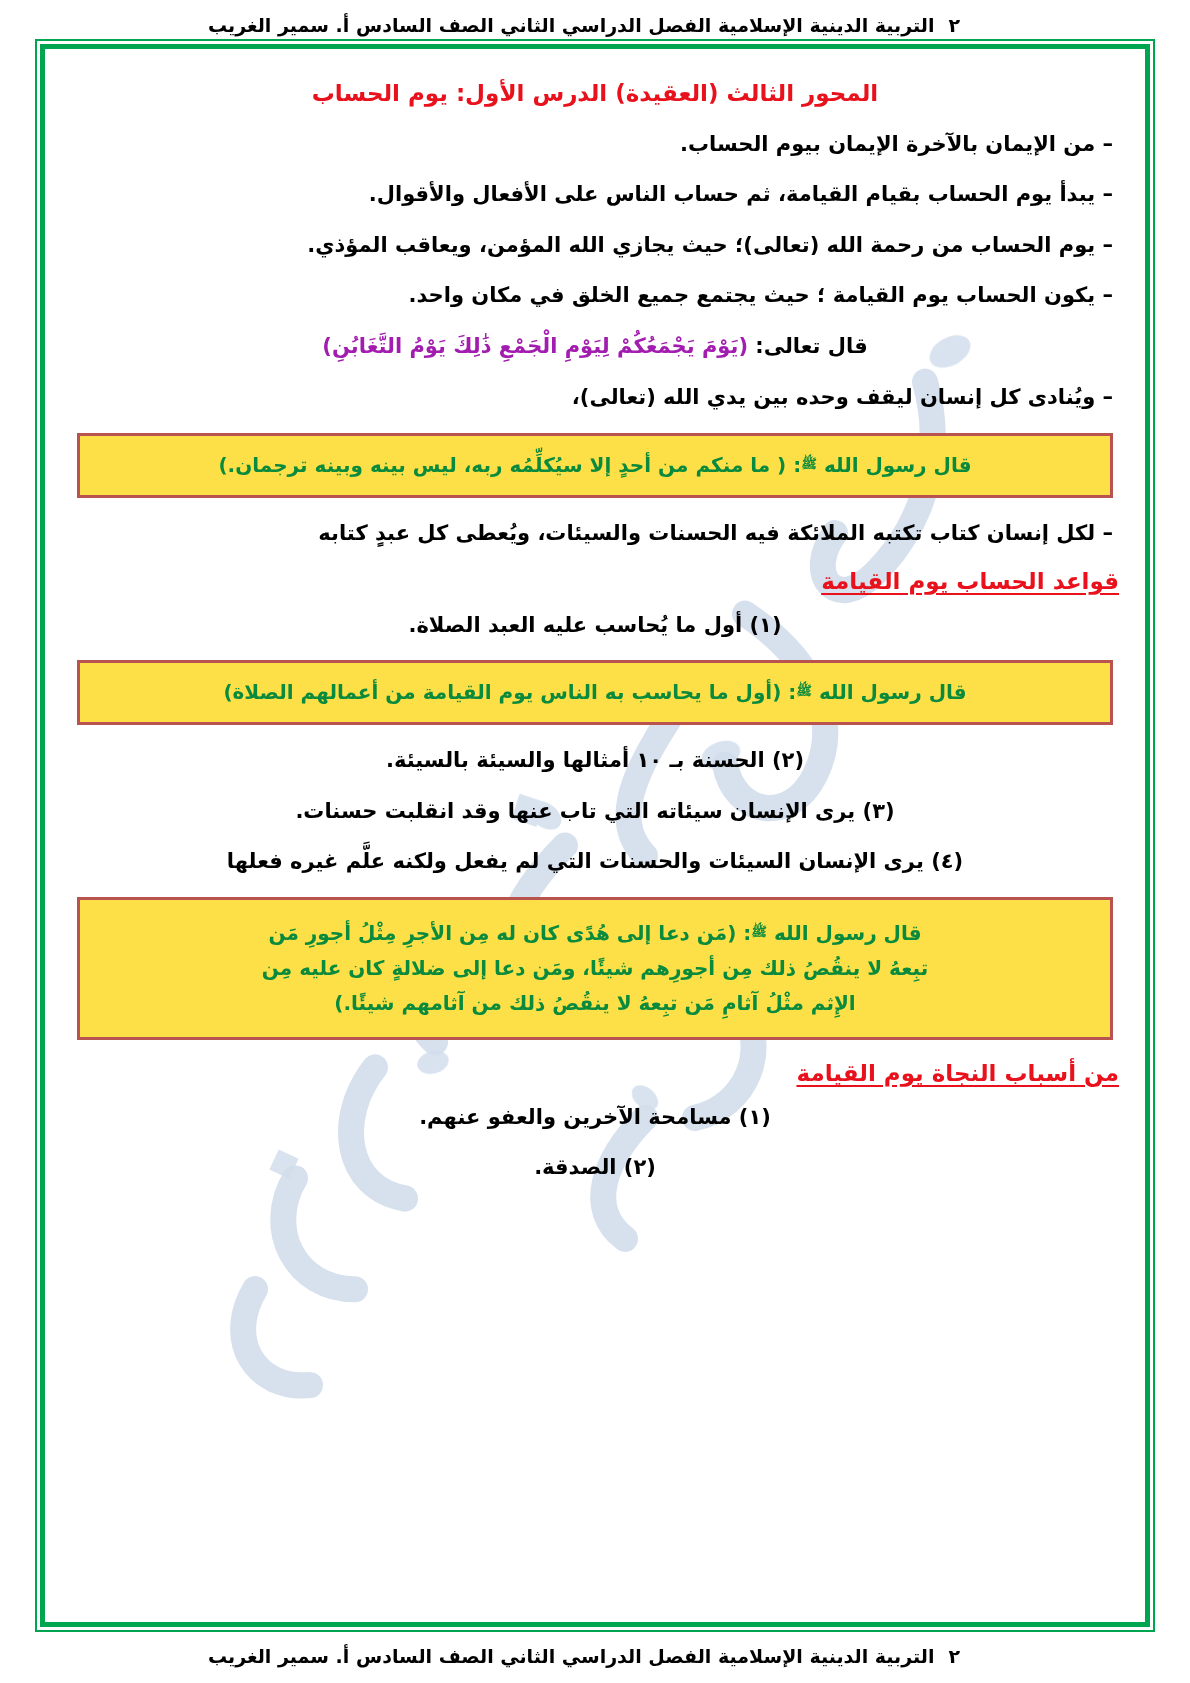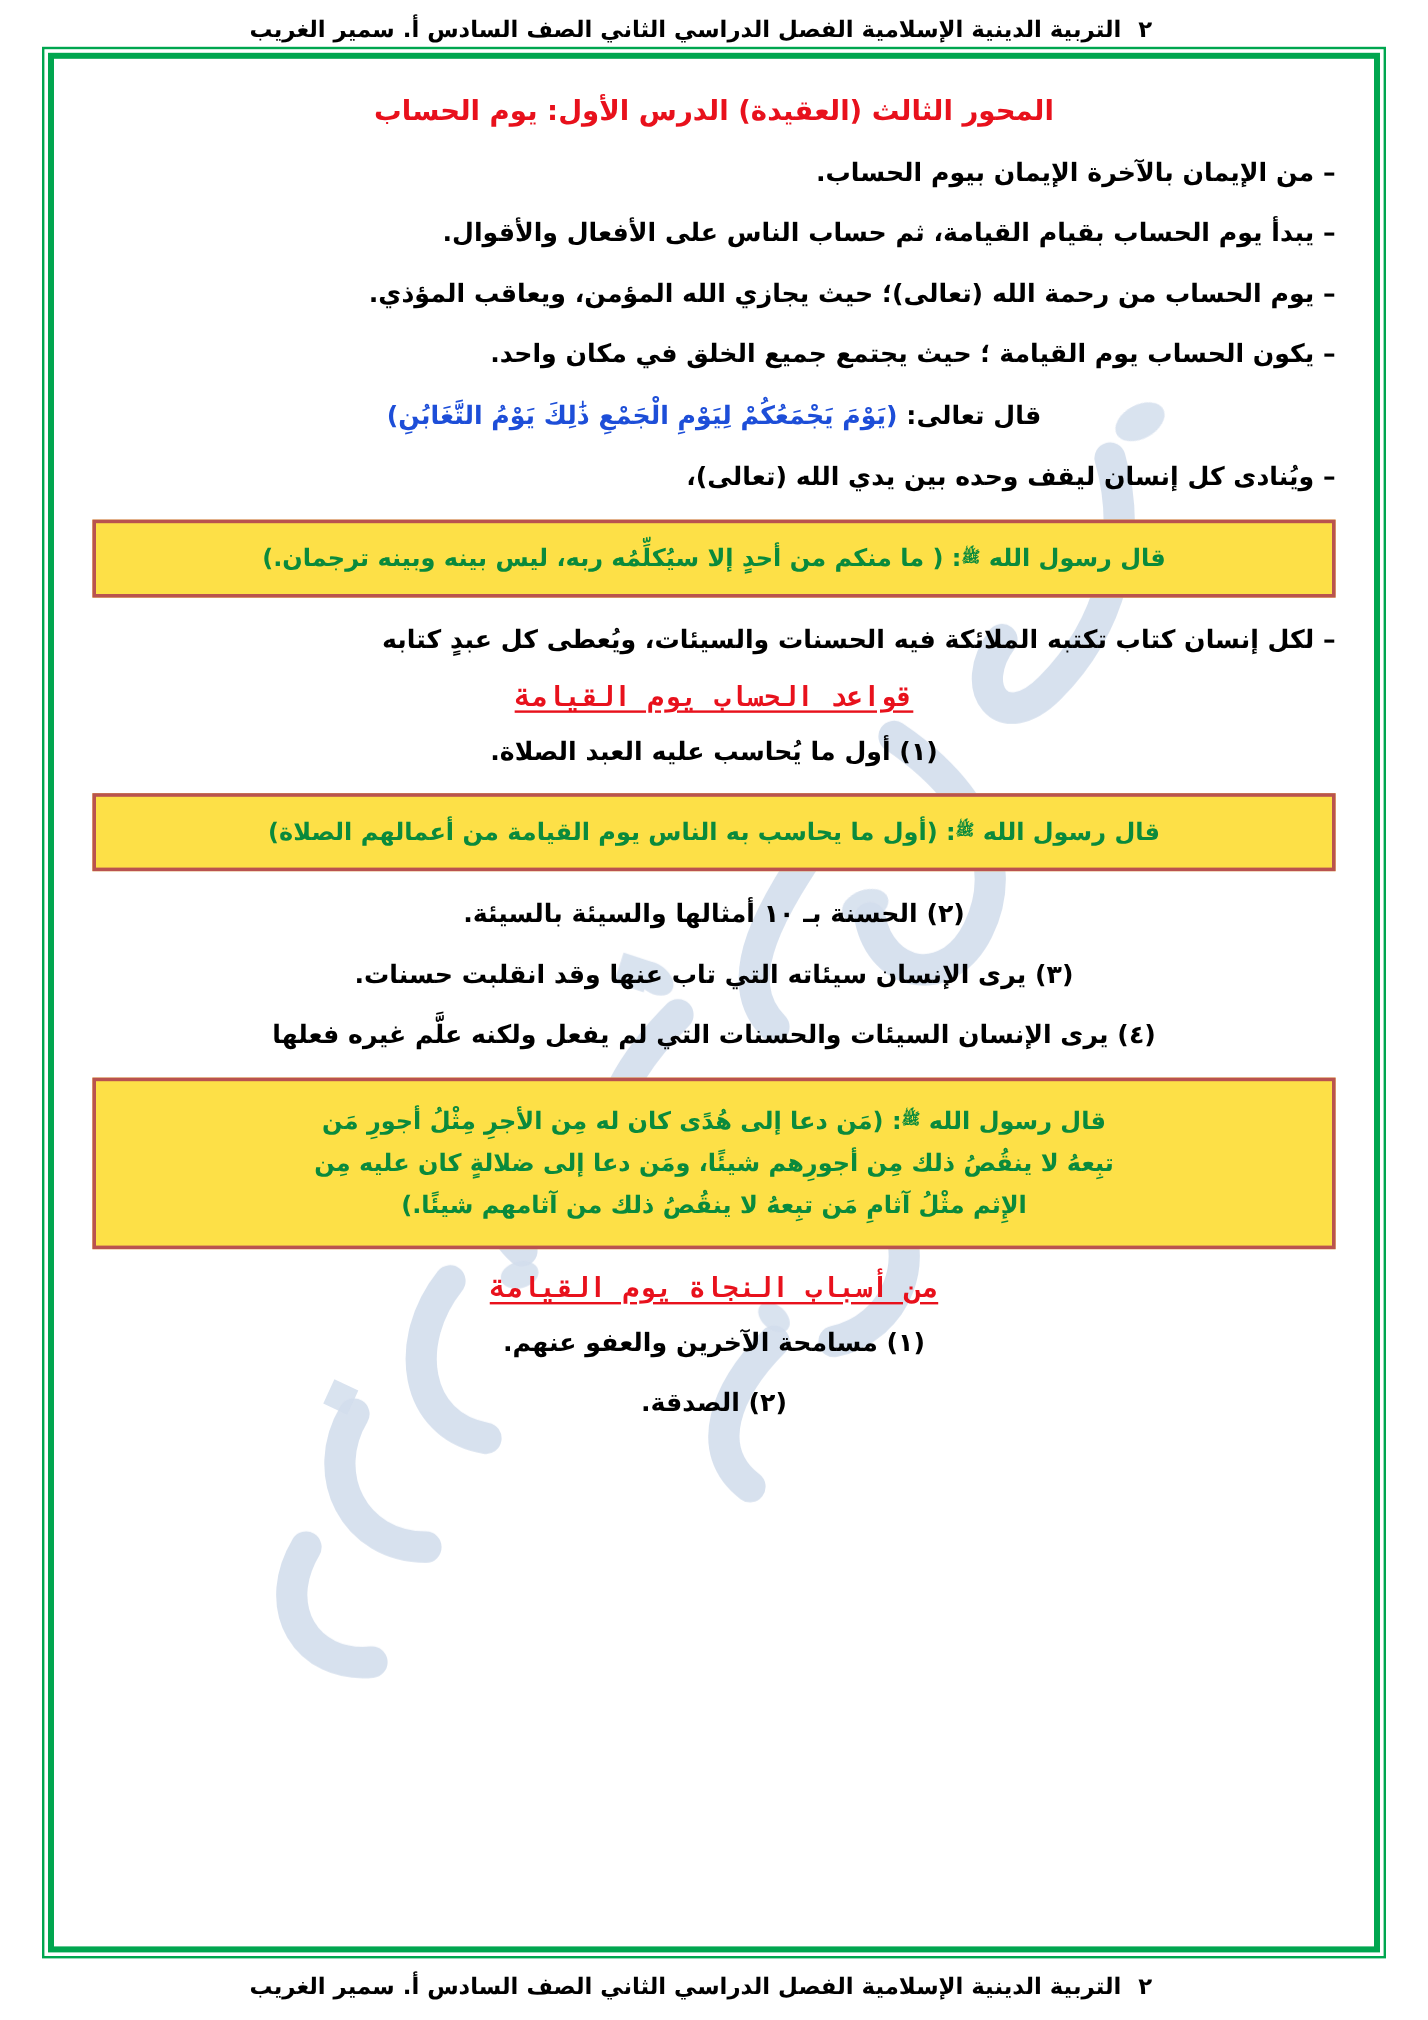--- a/index.html
+++ b/index.html
@@ -86,25 +86,23 @@
     text-align: center;
     margin: 4px 0 20px 0;
     line-height: 1.3;
     white-space: nowrap;
   }
 
   .section-head {
     color: #e8111c;
     font-weight: bold;
     font-size: 23px;
-    text-align: center;
     text-decoration: underline;
     text-underline-offset: 4px;
     margin: 18px 0 16px 0;
-    font-family: Liberation Mono, monospace;
   }
 
   
   .dash-line {
     color: #000000;
     font-weight: bold;
     font-size: 21px;
     text-align: right;
     line-height: 1.45;
     margin: 0 0 20px 0;
@@ -120,21 +118,21 @@
     padding: 0 6px;
   }
   .verse-line {
     text-align: center;
     font-size: 21px;
     font-weight: bold;
     margin: 0 0 20px 0;
     line-height: 1.5;
   }
   .verse-line .lead { color: #000000; }
-  .verse-line .ayah { color: #1d4ed8; }
+  .verse-line .ayah { color: #a21caf; }
 
   
   .hadith-box {
     border: 3px solid #b9534f;
     background: #fde047;
     margin: 8px 6px 20px 6px;
     padding: 12px 14px;
   }
   .hadith-box .hline {
     color: #0a8a3c;

